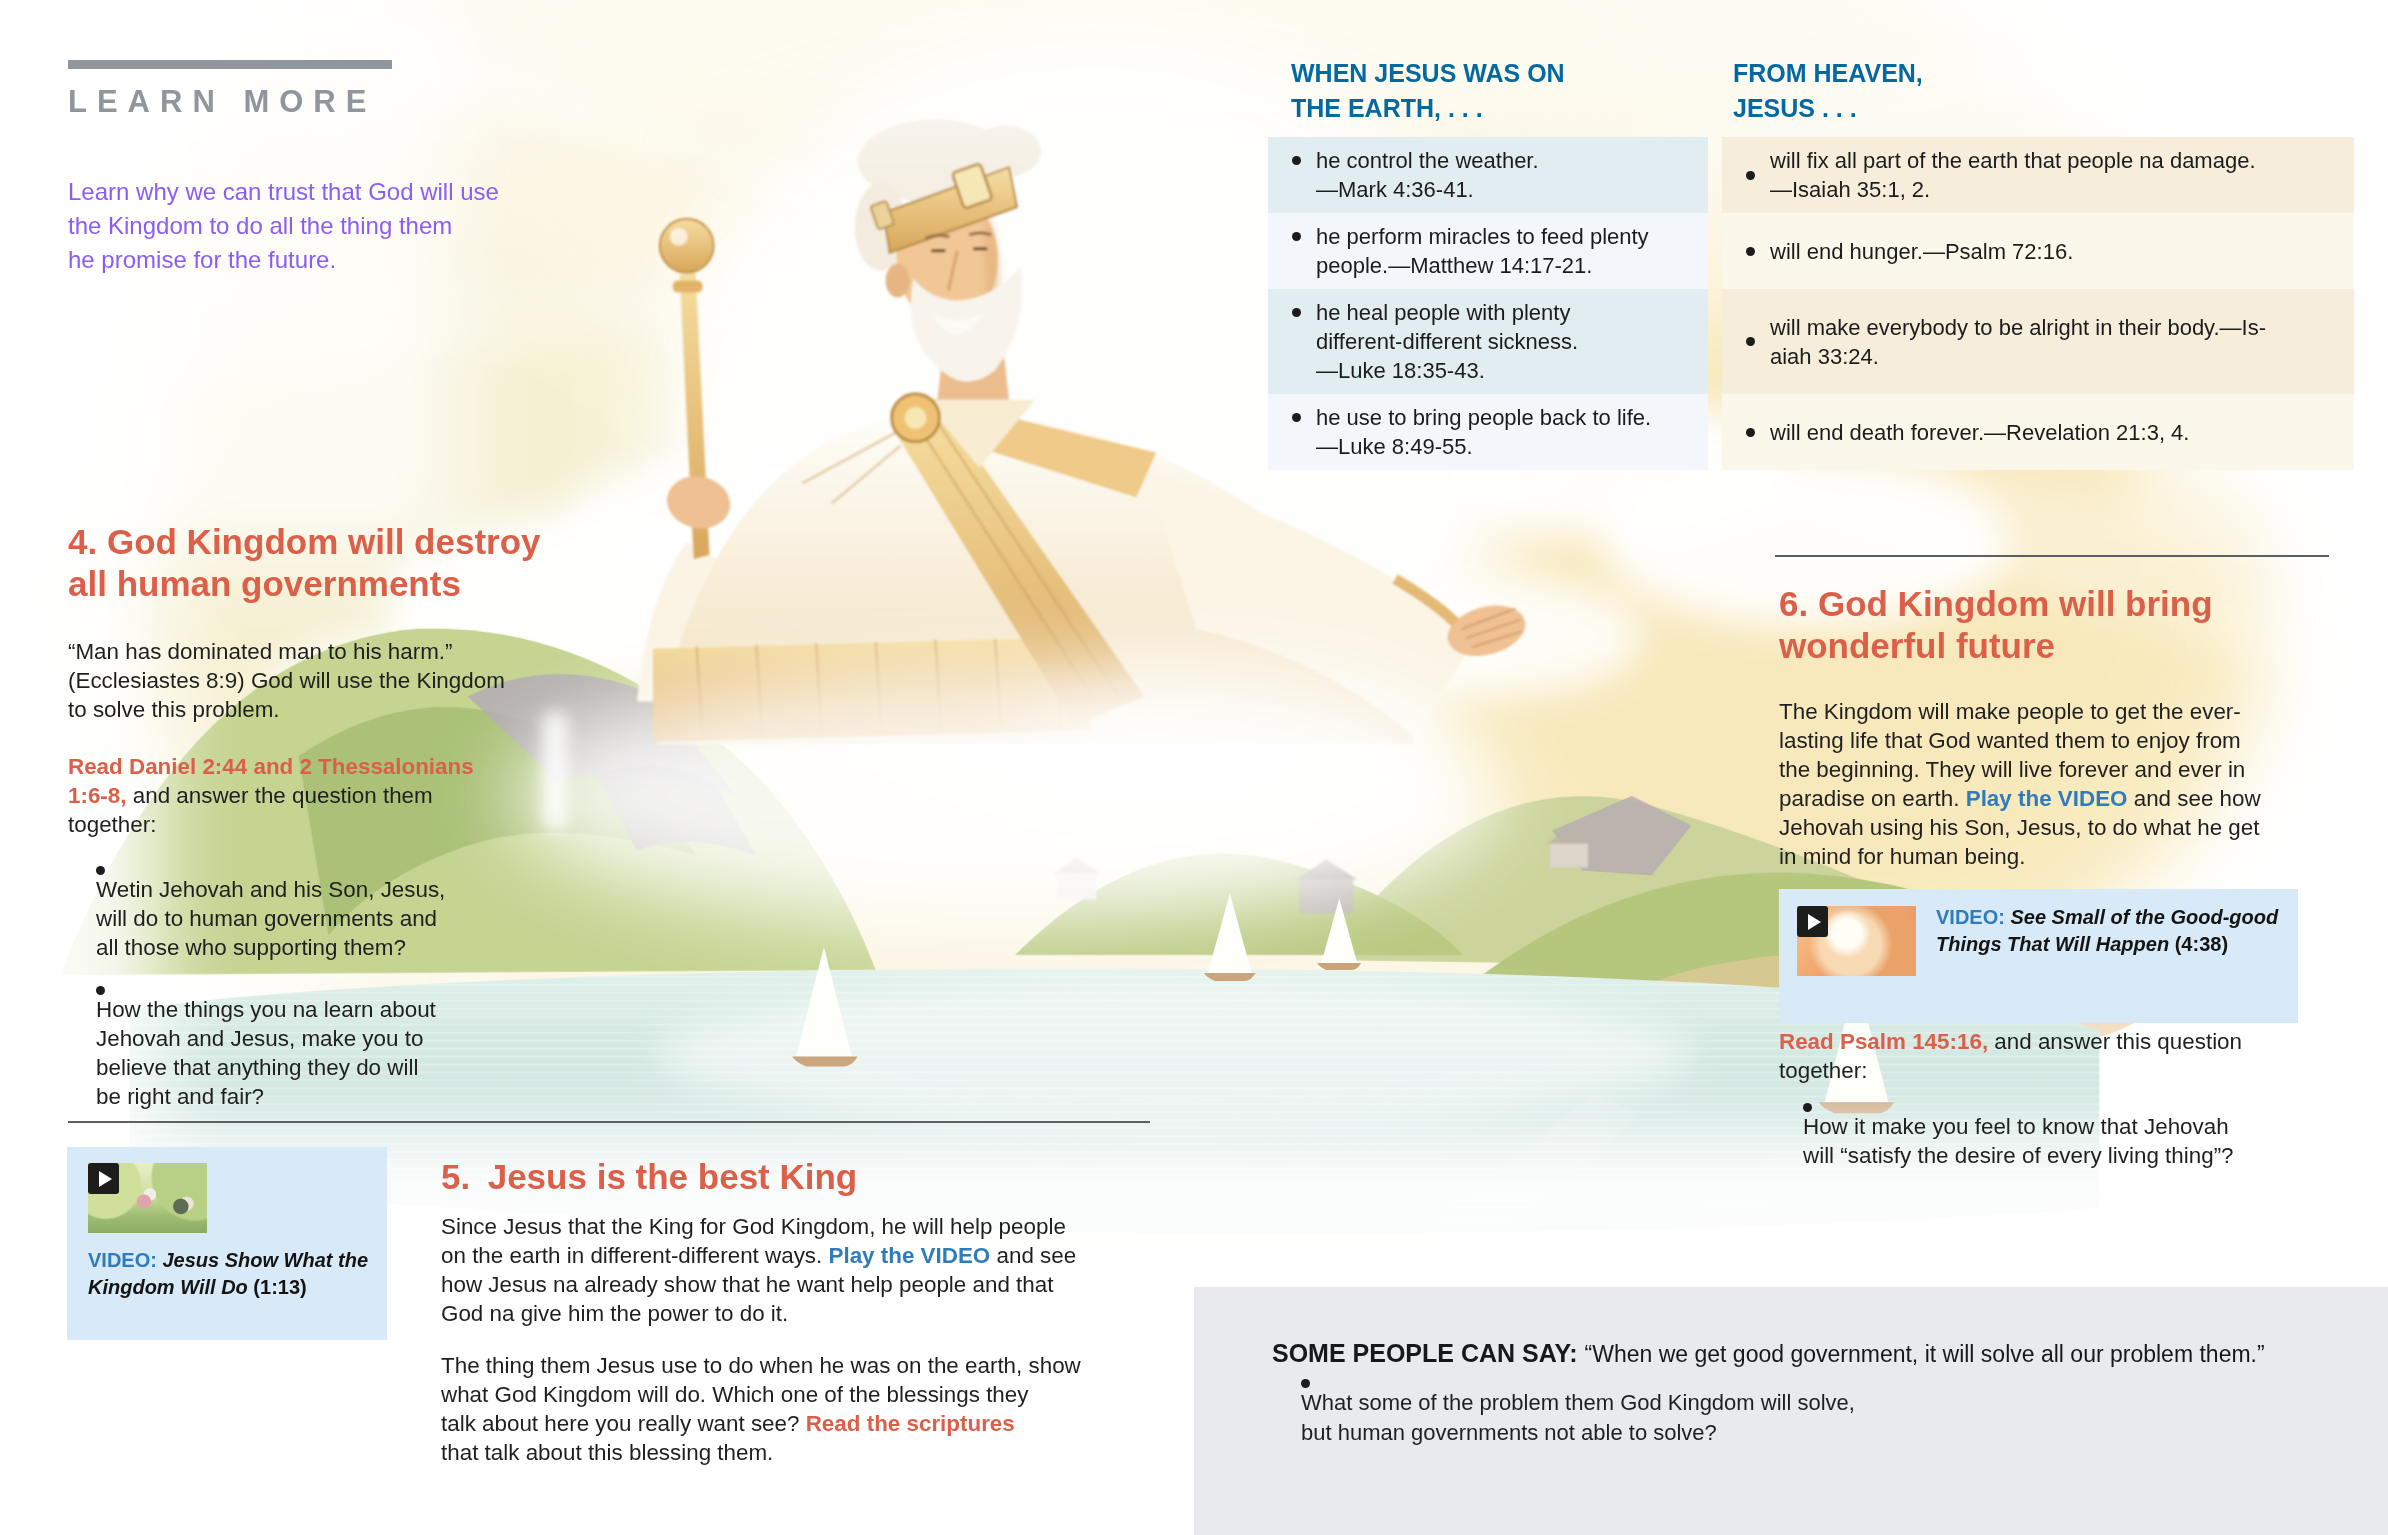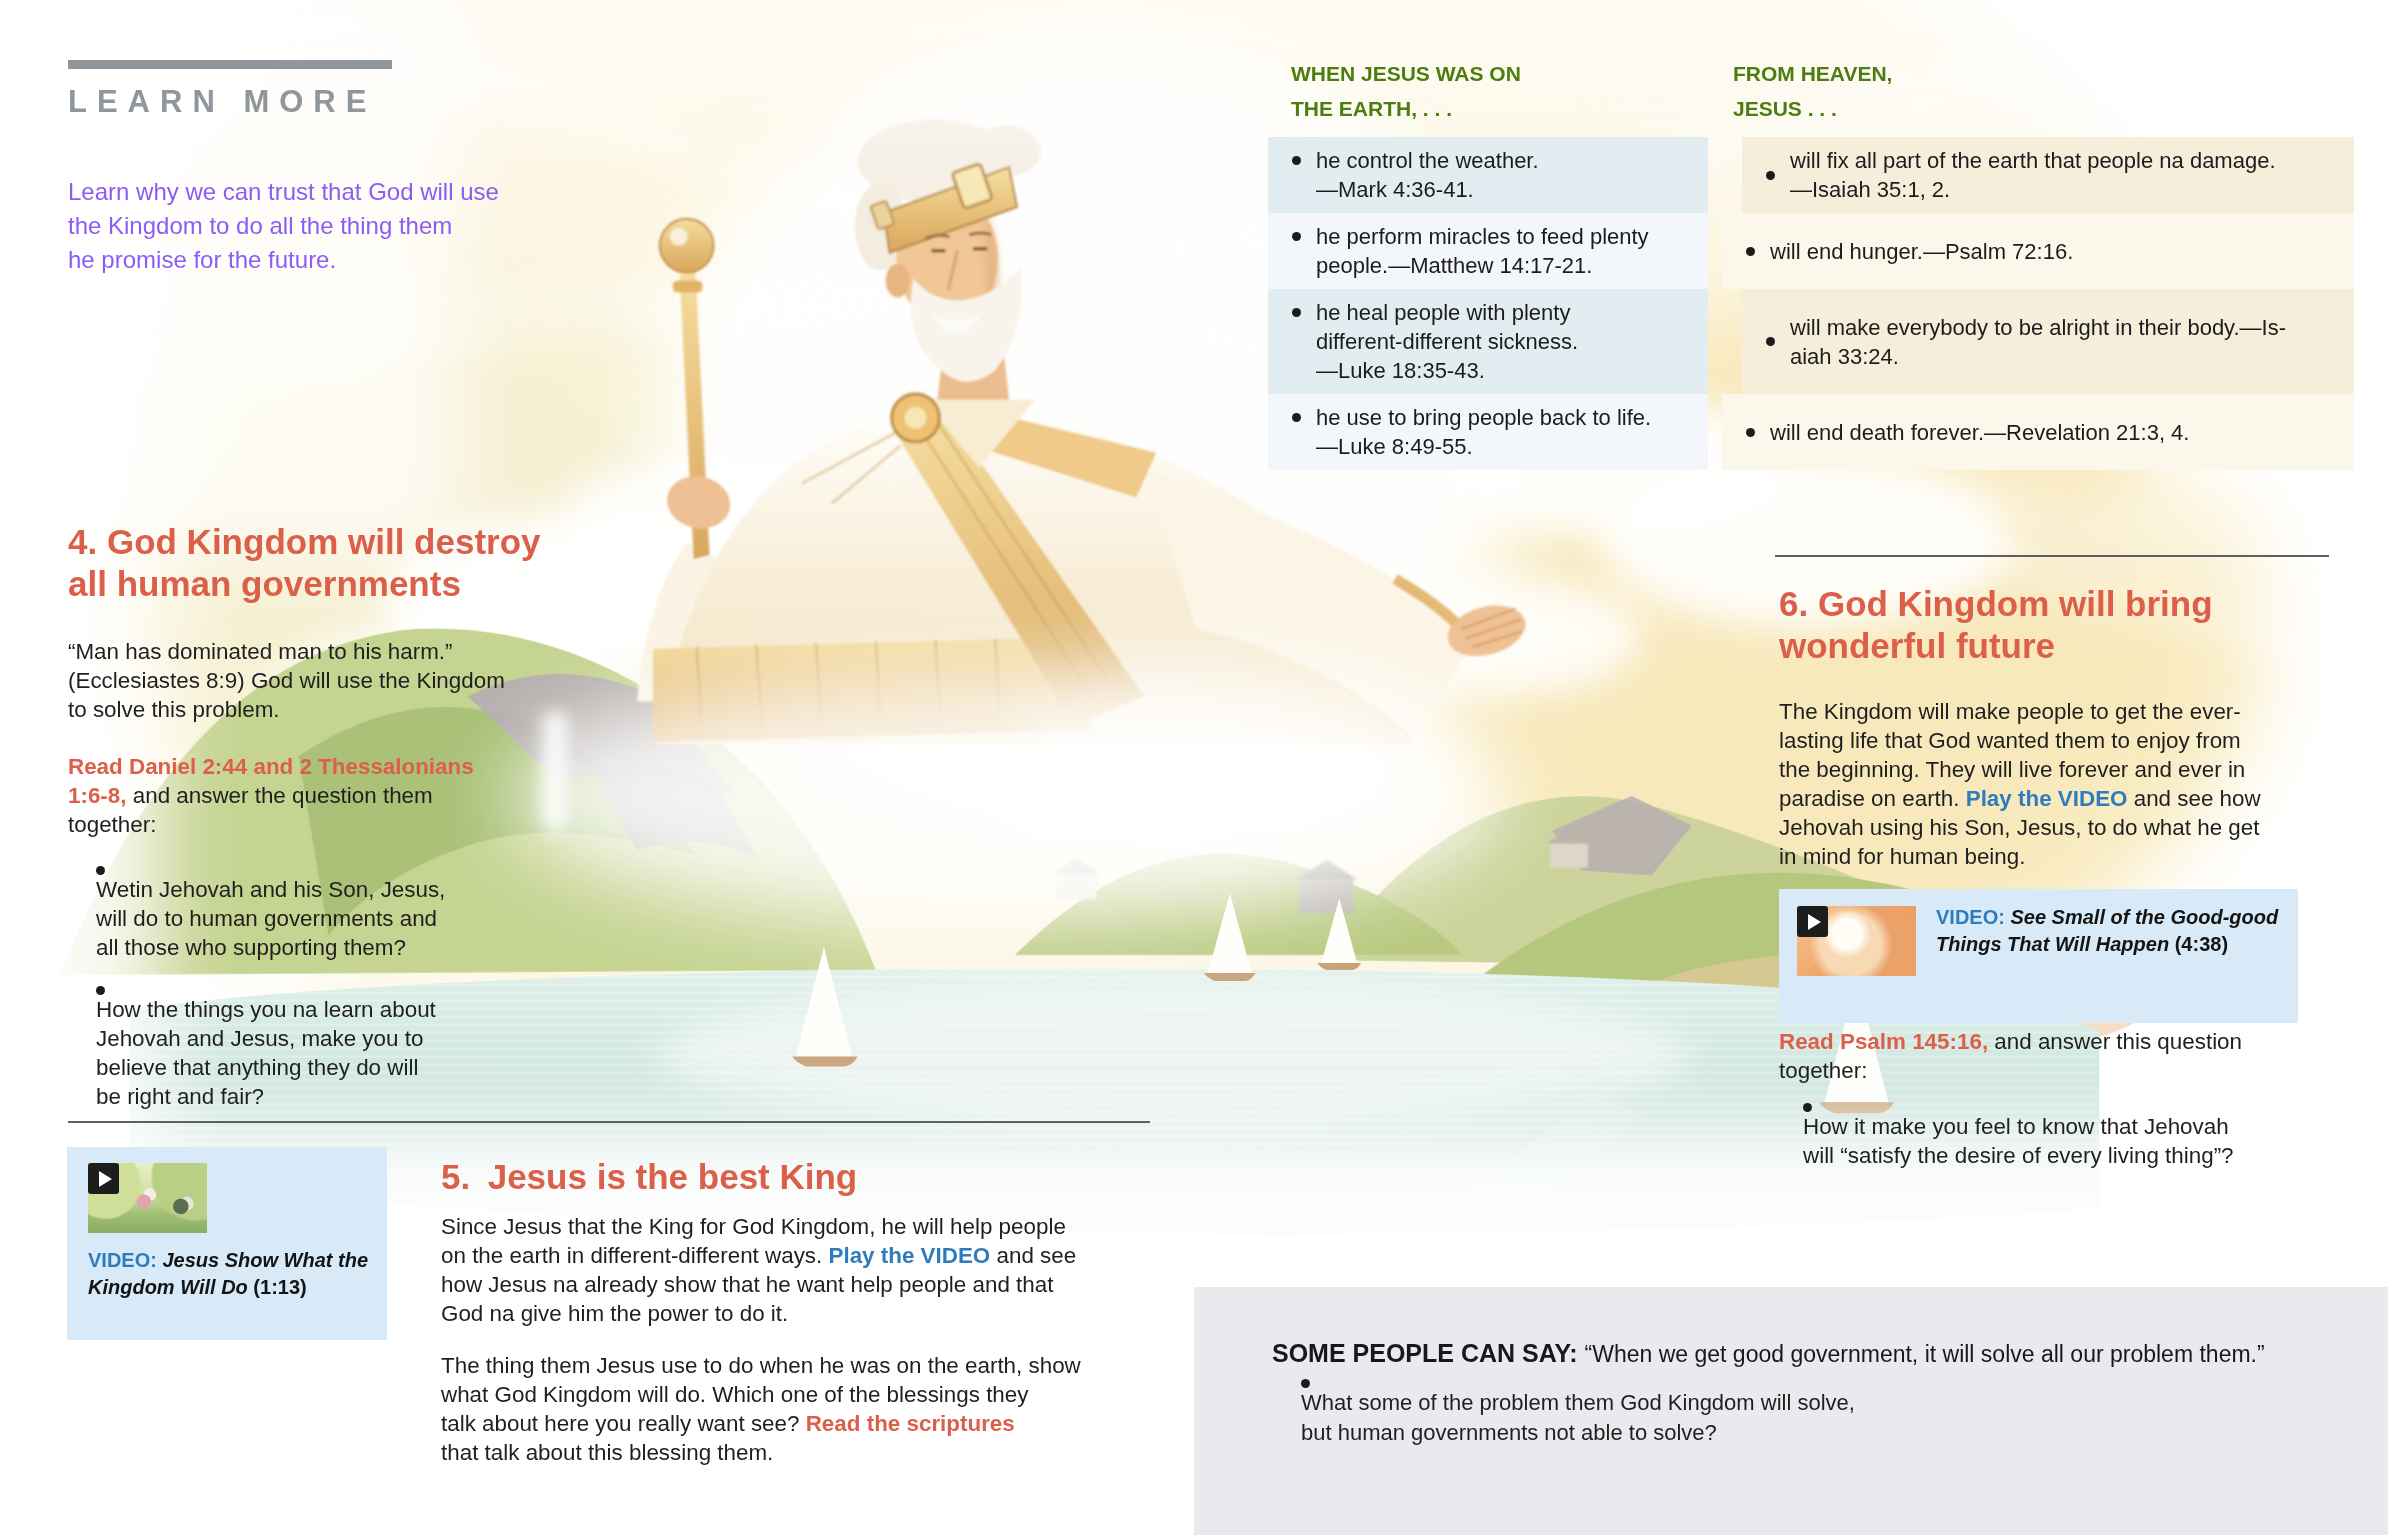--- a/index.html
+++ b/index.html
@@ -64,31 +64,31 @@
         display:flex;align-items:center;justify-content:center;}
   .play::after{content:"";display:block;border-style:solid;border-width:8px 0 8px 13px;
         border-color:transparent transparent transparent #ffffff;margin-left:3px;}
 
   
   #s5-h{left:441px;top:1156px;width:697px;}
   #s5-p1{left:441px;top:1212px;width:716px;}
   #s5-p2{left:441px;top:1351px;width:716px;}
 
   
-  .th{font-size:21px;line-height:35px;font-weight:700;color:#4d7c0f;}
+  .th{font-size:25px;line-height:35px;font-weight:700;color:#0369a1;}
   #th-left{left:1291px;top:56px;width:428px;}
   #th-right{left:1733px;top:56px;width:597px;}
   #ctable{left:1268px;top:137px;display:grid;grid-template-columns:440px 632px;column-gap:14px;}
   .cell{display:flex;padding:9px 18px 9px 24px;font-size:22px;line-height:29px;color:#1c1c1c;}
   .cell .dot{margin-top:10px;}
   .cell.r{align-items:center;}
   .cell.r .dot{margin-top:0;}
   .cell.l.odd{background:var(--table_left_tint);}
   .cell.l.even{background:var(--table_left_light);}
-  .cell.r.odd{background:var(--table_right_tint);margin-left:20px;}
+  .cell.r.odd{background:var(--table_right_tint);}
   .cell.r.even{background:var(--table_right_light);}
 
   
   #s6-h{left:1779px;top:583px;width:577px;}
   #s6-p1{left:1779px;top:697px;width:577px;}
   #s6-read{left:1779px;top:1027px;width:597px;}
   #s6-bullets{left:1803px;top:1093px;width:557px;}
 
   
   #objbox{left:1194px;top:1287px;width:1194px;height:249px;background:var(--objection_box_bg);}

